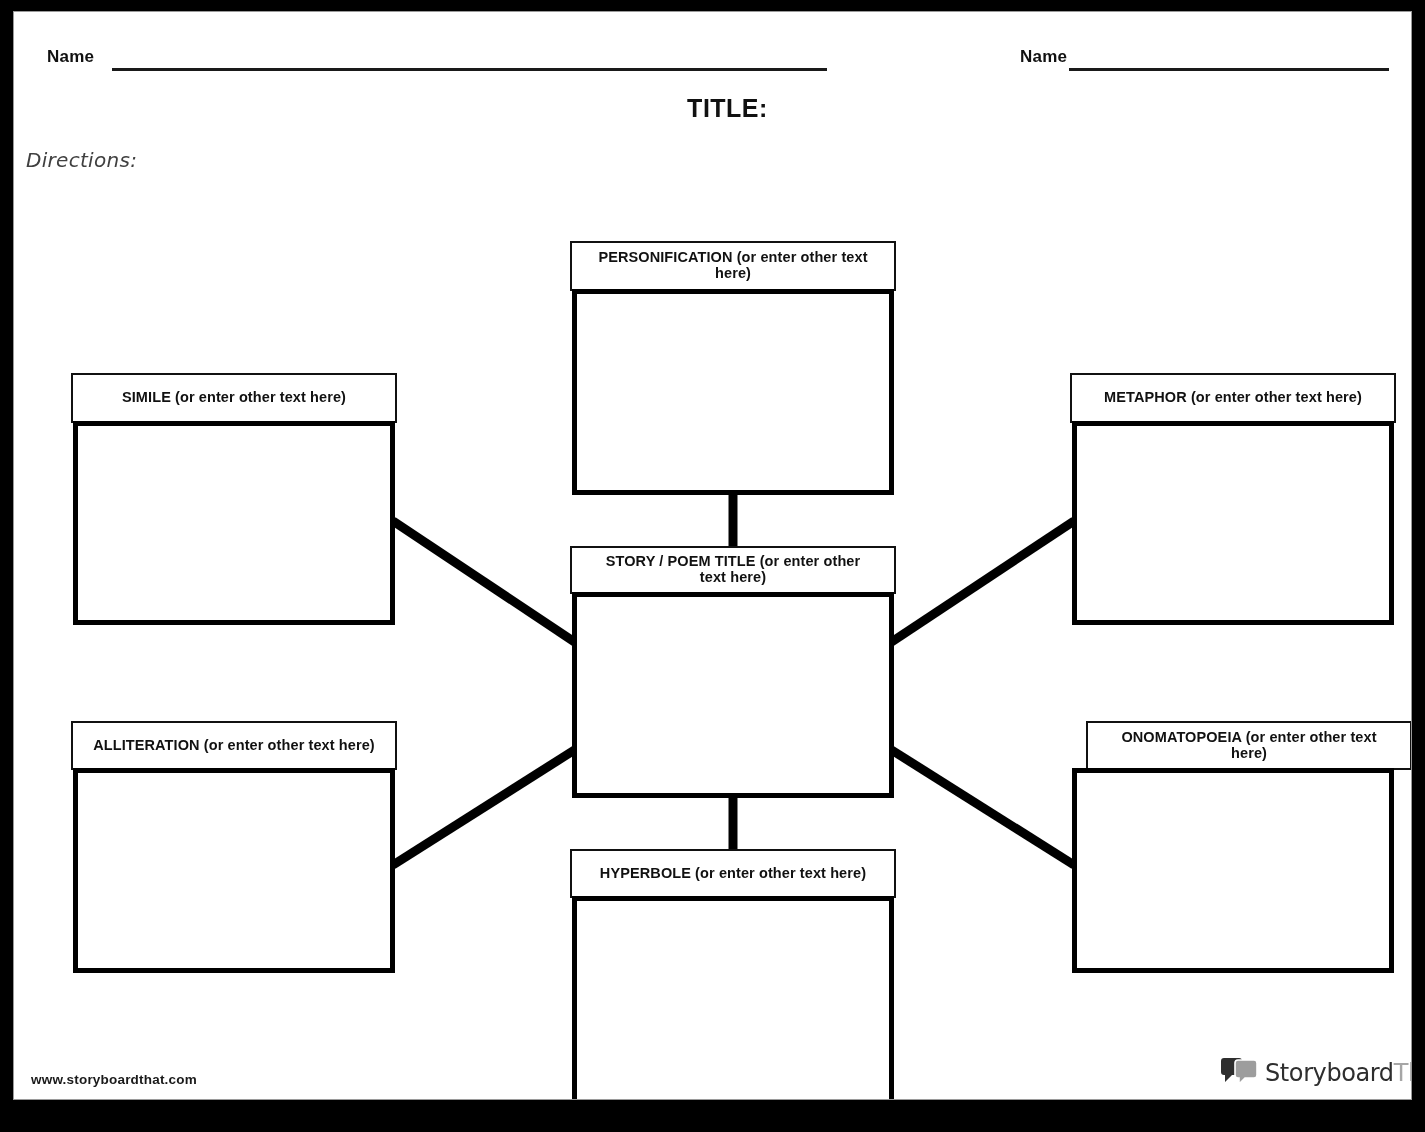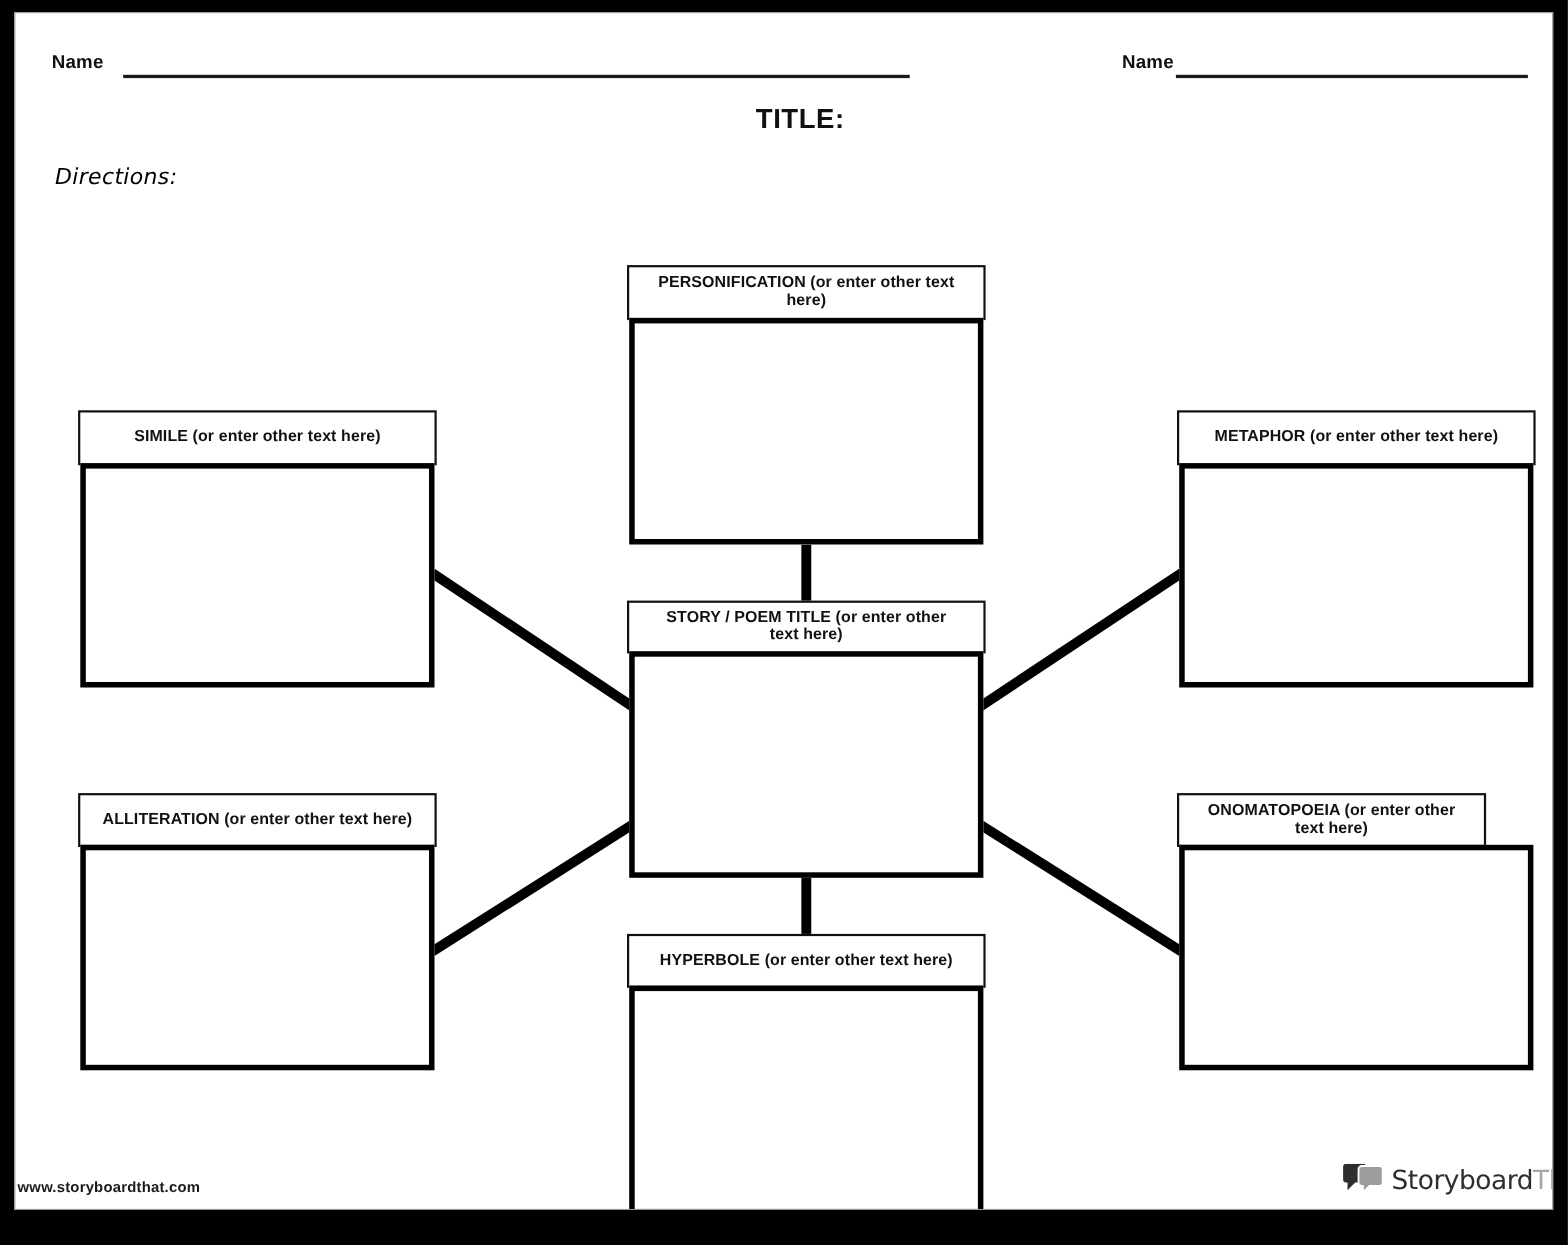--- a/index.html
+++ b/index.html
@@ -65,26 +65,26 @@
     font-weight: bold;
     font-size: 25px;
     font-family: "Liberation Sans Narrow", "Liberation Sans", sans-serif;
     letter-spacing: 0.5px;
     color: #111111;
     padding-left: 14px;
   }
 
   #directions-label {
     position: absolute;
-    left: 36px;
+    left: 12px;
     top: 136px;
     font-style: italic;
     font-size: 20px;
     font-family: "DejaVu Sans", sans-serif;
-    color: #000000;
+    color: #404040;
     letter-spacing: 0.3px;
   }
 
   
   #connectors {
     position: absolute;
     left: 0;
     top: 0;
     width: 1399px;
     height: 1089px;
@@ -137,31 +137,31 @@
 
   #node-center { left: 556px; top: 534px; width: 326px; height: 252px; }
   #node-center .node-caption { width: 326px; height: 48px; }
   #node-center .node-body { left: 2px; top: 46px; width: 322px; height: 206px; }
 
   #node-alliteration { left: 57px; top: 709px; width: 326px; height: 252px; }
   #node-alliteration .node-caption { width: 326px; height: 49px; }
   #node-alliteration .node-body { left: 2px; top: 47px; width: 322px; height: 205px; }
 
   #node-onomatopoeia { left: 1056px; top: 709px; width: 326px; height: 252px; }
-  #node-onomatopoeia .node-caption { width: 281px; height: 49px; }
+  #node-onomatopoeia .node-caption { width: 326px; height: 49px; margin-left: 16px; }
   #node-onomatopoeia .node-body { left: 2px; top: 47px; width: 322px; height: 205px; }
 
   #node-hyperbole { left: 556px; top: 837px; width: 326px; height: 252px; }
   #node-hyperbole .node-caption { width: 326px; height: 49px; text-align: right; }
   #node-hyperbole .node-body { left: 2px; top: 47px; width: 322px; height: 208px; }
 
   
   #footer-url {
     position: absolute;
-    left: 2px;
+    left: 17px;
     top: 1060px;
     font-size: 13.5px;
     font-weight: bold;
     font-family: "Liberation Sans Narrow", "Liberation Sans", sans-serif;
     color: #1a1a1a;
     letter-spacing: 0.2px;
   }
   #logo {
     position: absolute;
     left: 1206px;

